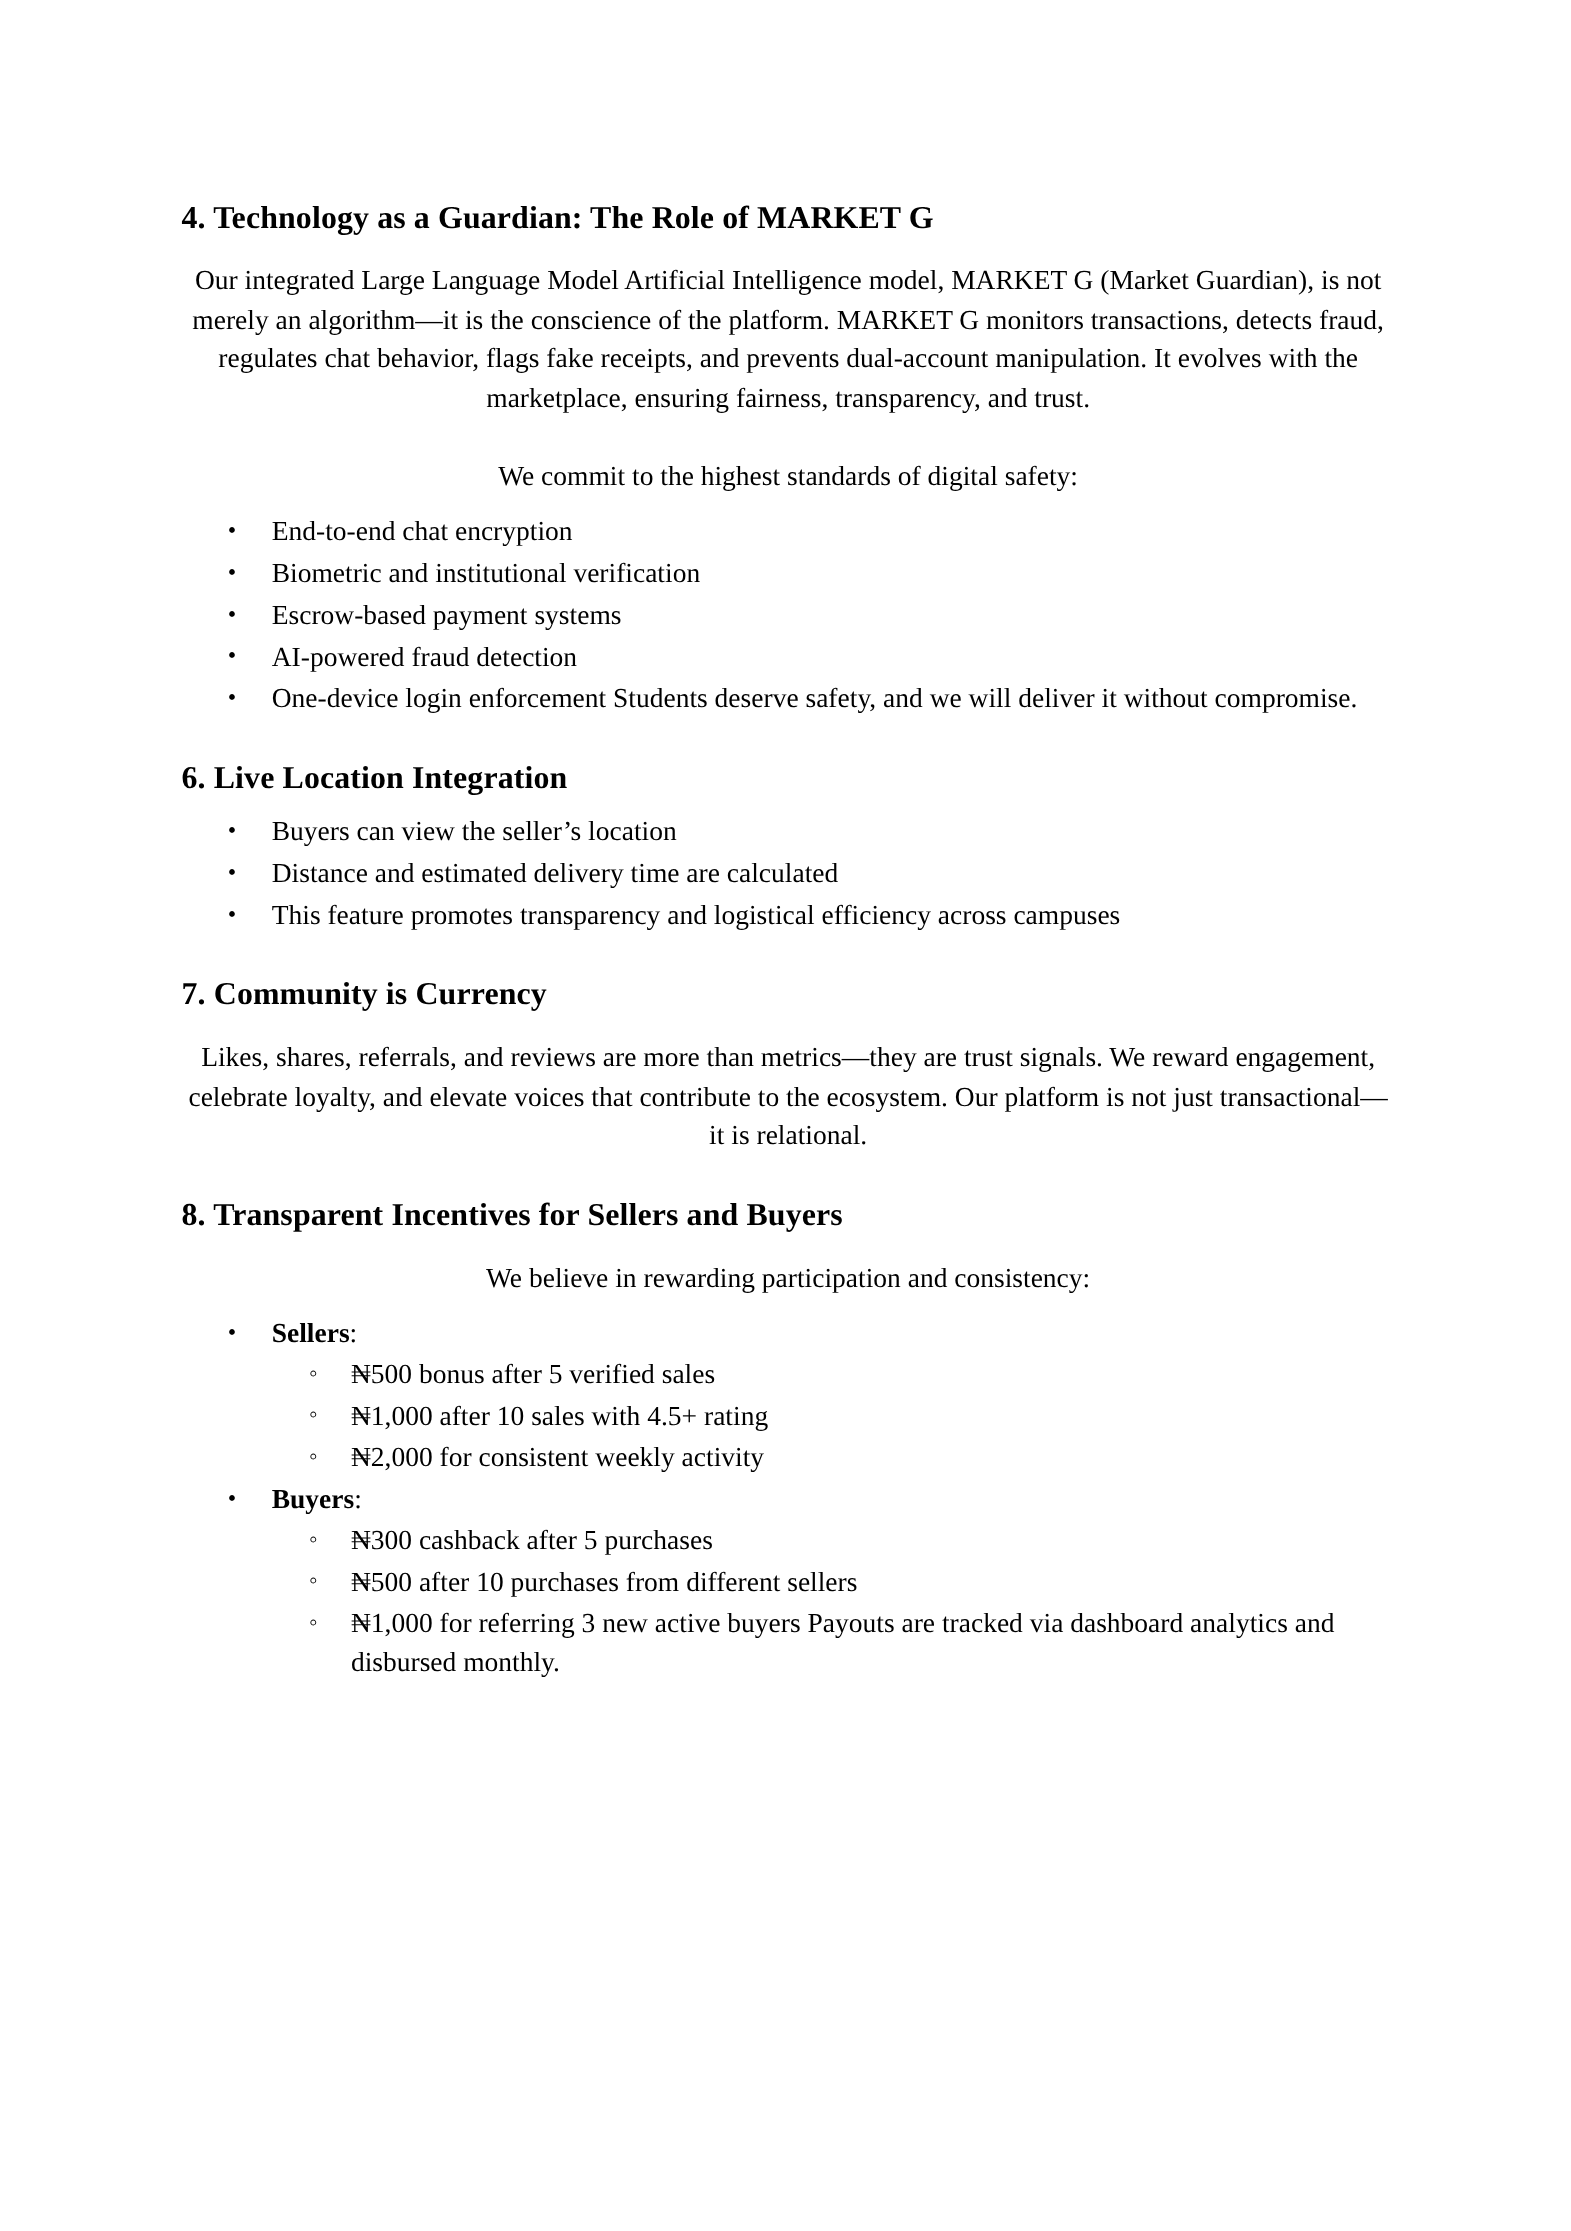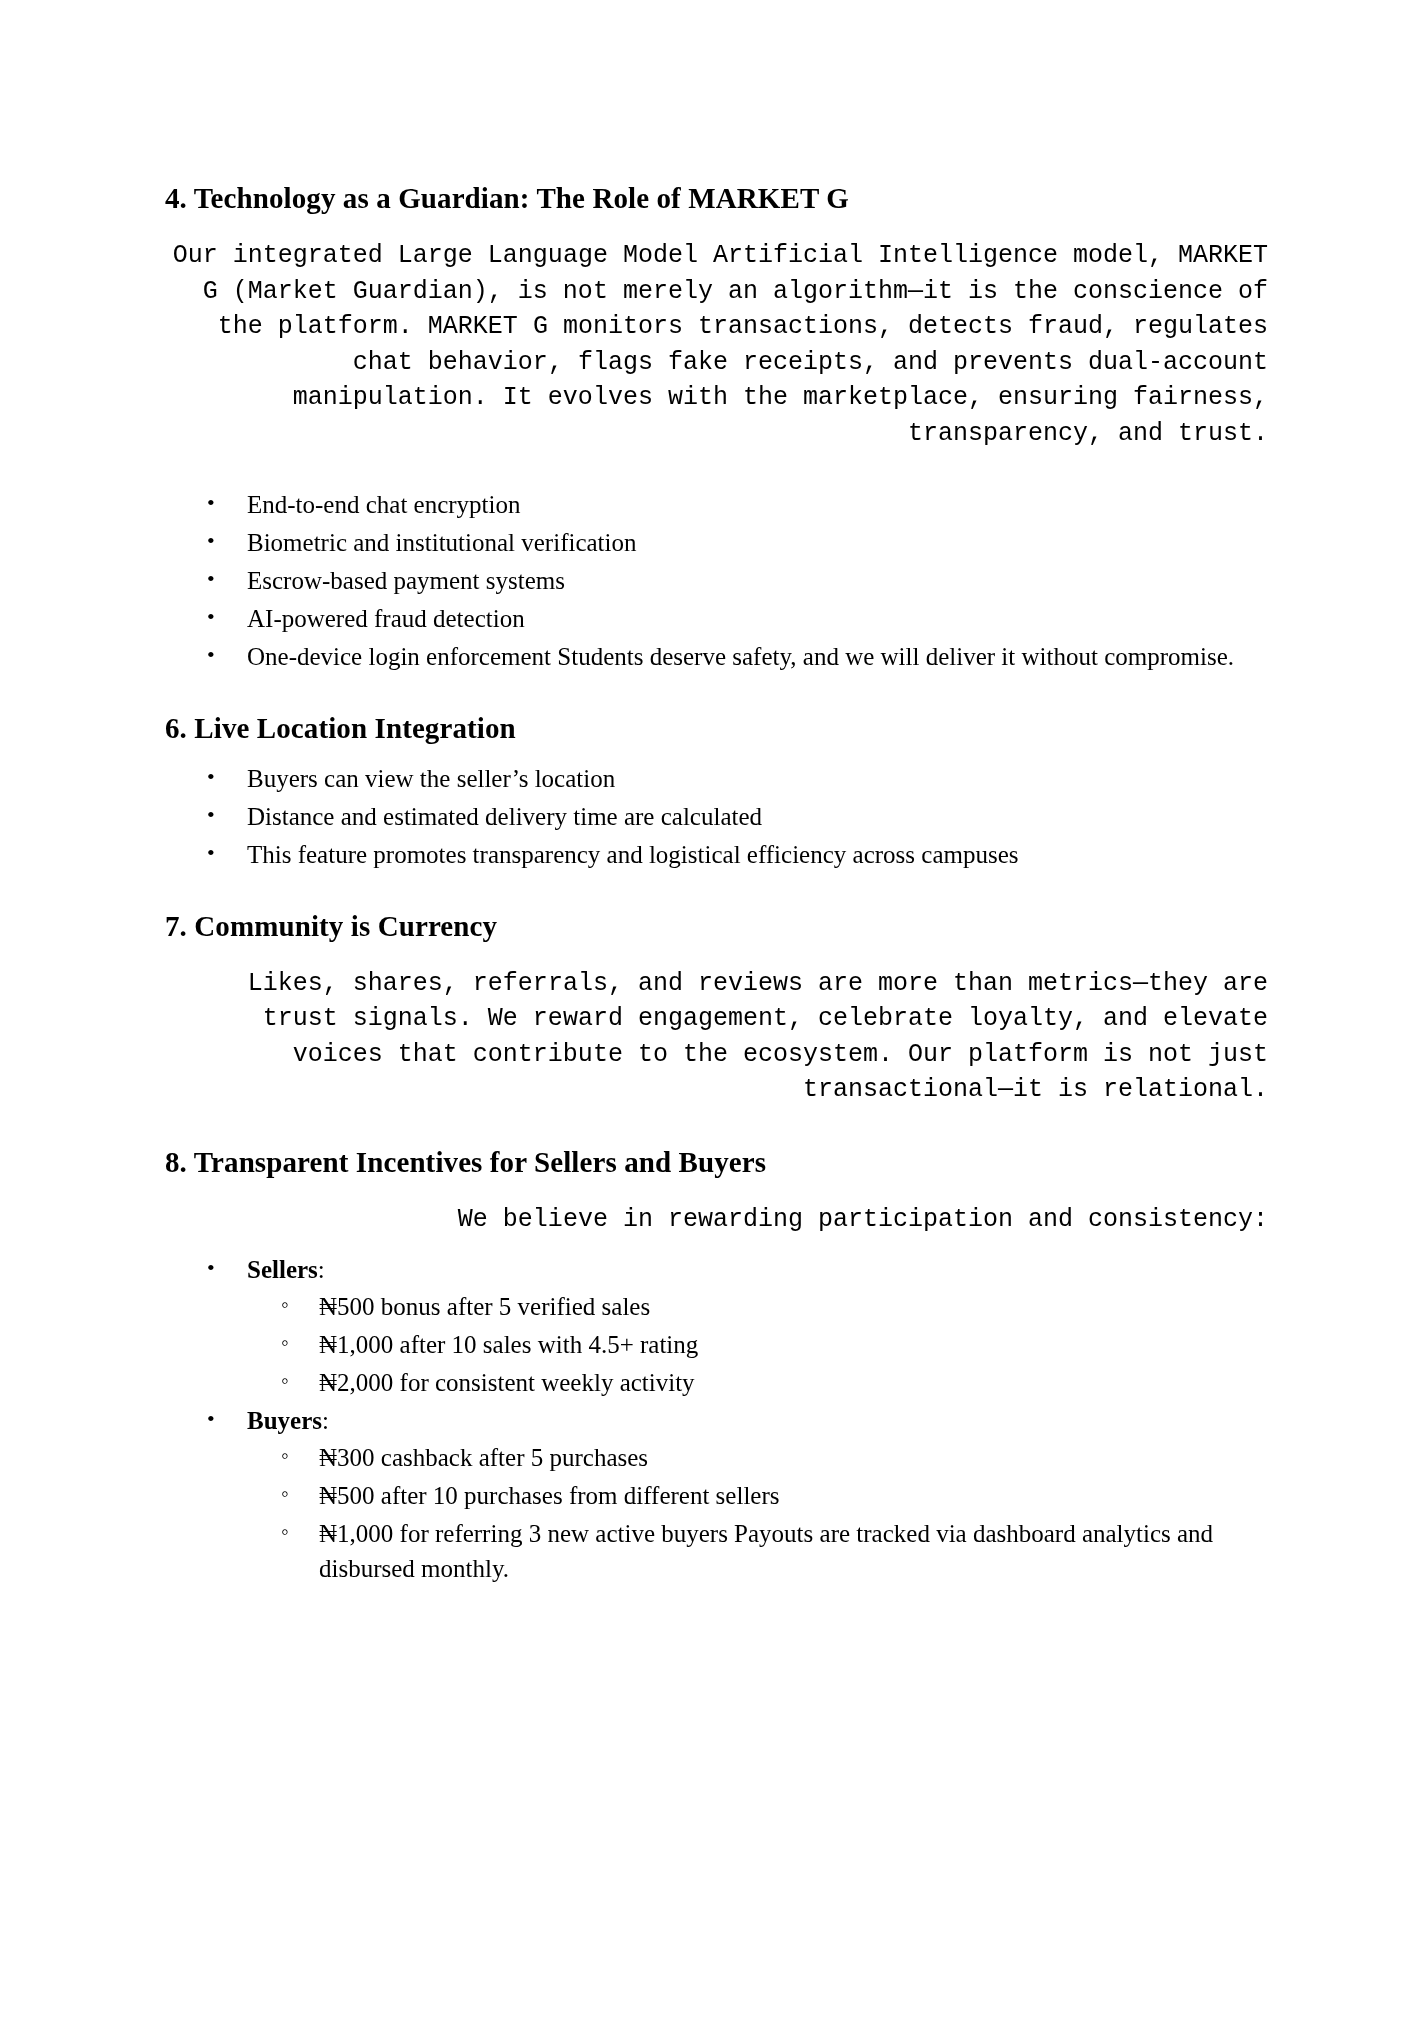--- a/index.html
+++ b/index.html
@@ -33,22 +33,21 @@
   .heading-block {
     margin-top: 36px;
   }
   .heading-block.first {
     margin-top: 0;
   }
   p.body-text {
     font-size: 25px;
     line-height: 1.42;
     margin: 22px 0 0 0;
-    text-align: right;
-    font-family: Liberation Mono, monospace;
+    text-align: center;
   }
   ul.bullets {
     margin: 14px 0 0 0;
     padding-left: 82px;
     list-style: none;
   }
   ul.bullets > li {
     font-size: 25px;
     line-height: 1.40;
     position: relative;
@@ -91,20 +90,21 @@
 <body>
 
 <div class="page">
 
   <div class="heading-block first">
     <h2 class="section-heading">4. Technology as a Guardian: The Role of MARKET G</h2>
     <p class="body-text">Our integrated Large Language Model Artificial Intelligence model, MARKET G (Market Guardian), is not merely an algorithm—it is the conscience of the platform. MARKET G monitors transactions, detects fraud, regulates chat behavior, flags fake receipts, and prevents dual-account manipulation. It evolves with the marketplace, ensuring fairness, transparency, and trust.</p>
   </div>
 
   <div class="heading-block">
+    <p class="body-text">We commit to the highest standards of digital safety:</p>
     <ul class="bullets">
       <li>End-to-end chat encryption</li>
       <li>Biometric and institutional verification</li>
       <li>Escrow-based payment systems</li>
       <li>AI-powered fraud detection</li>
       <li>One-device login enforcement Students deserve safety, and we will deliver it without compromise.</li>
     </ul>
   </div>
 
   <div class="heading-block">

